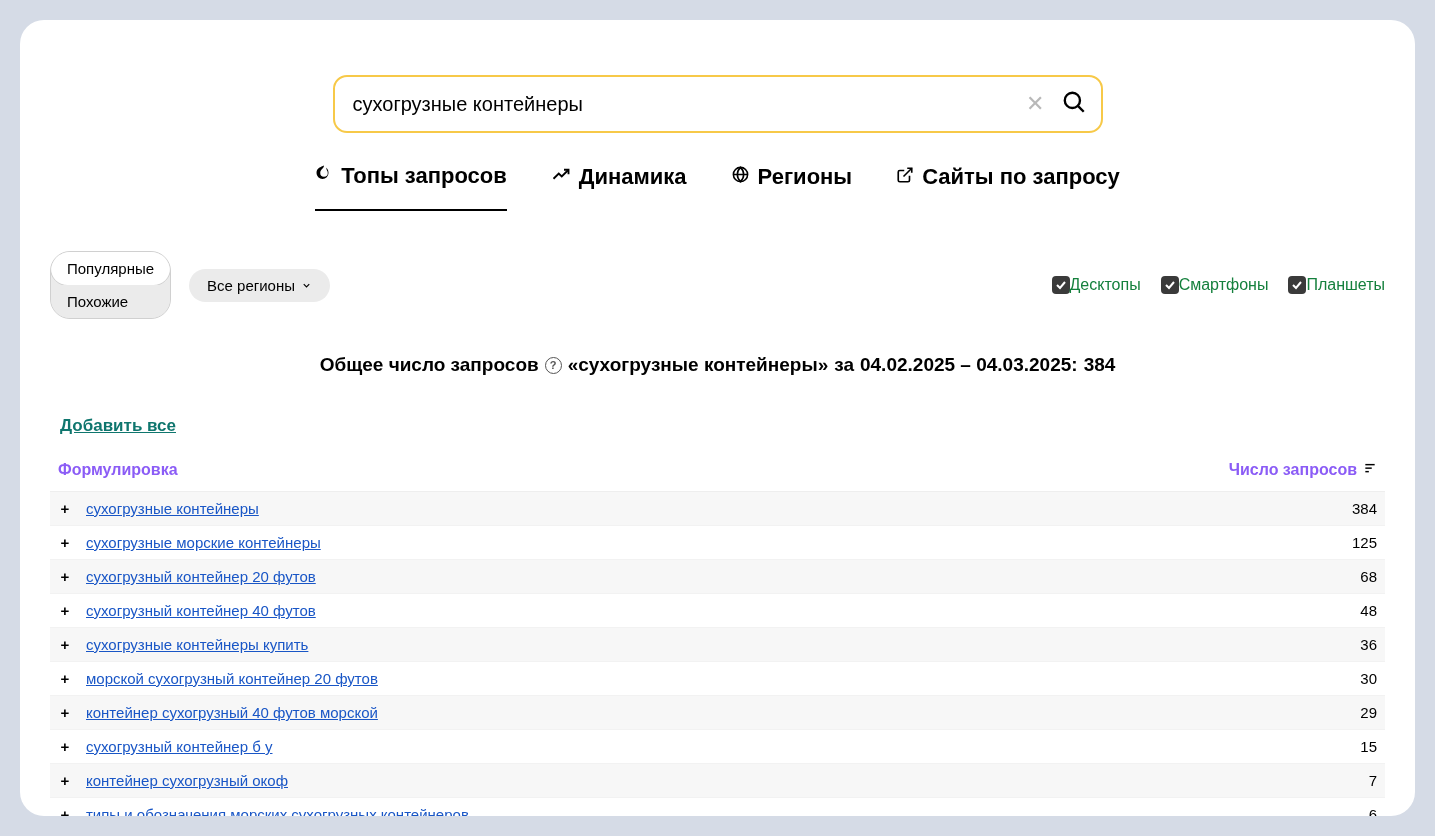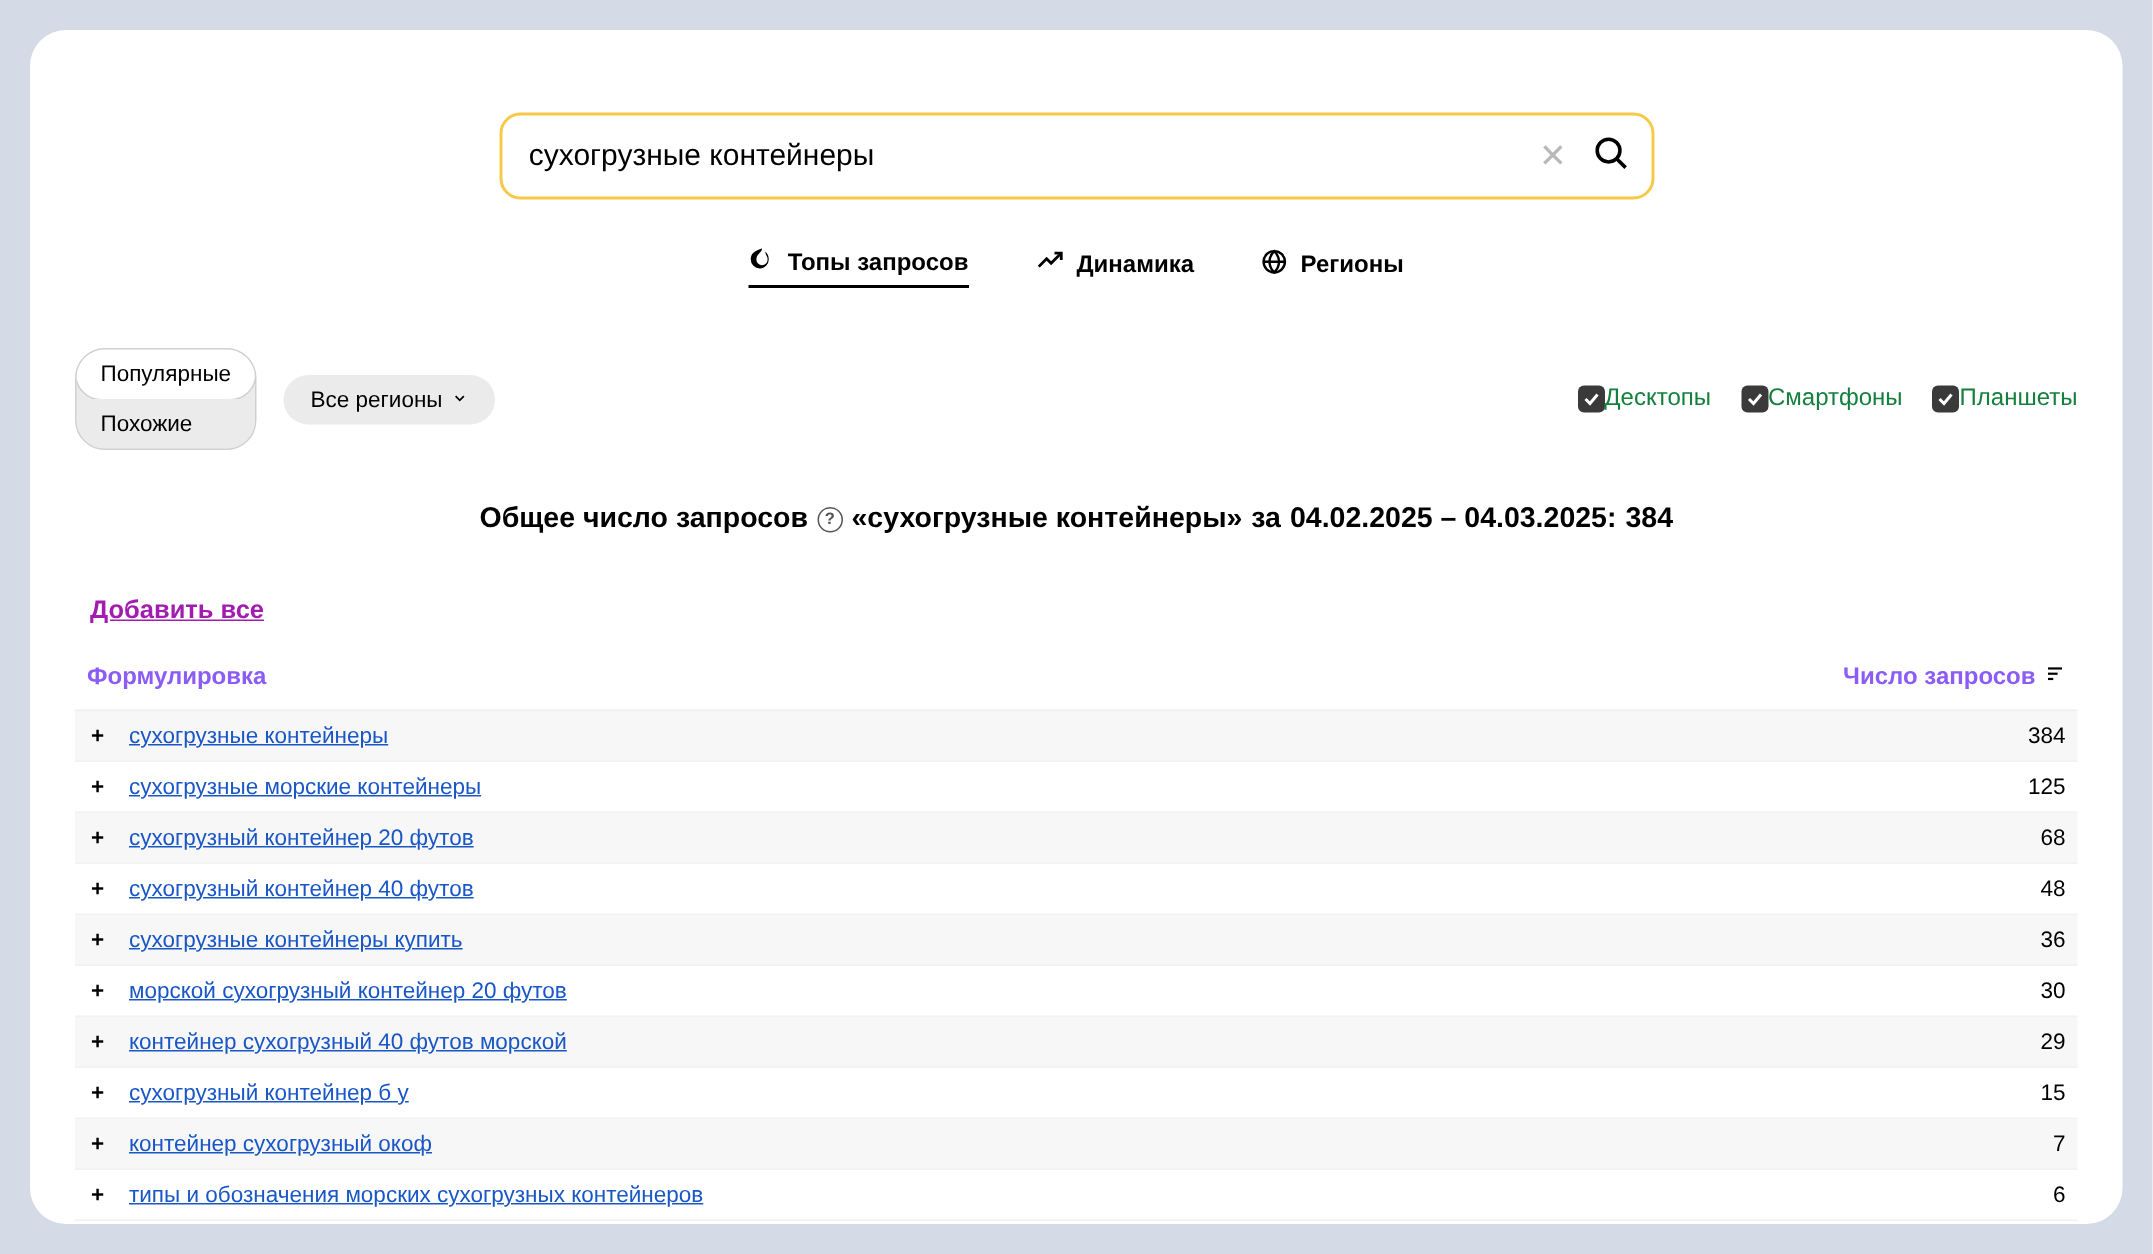--- a/index.html
+++ b/index.html
@@ -54,25 +54,25 @@
   .tabs {
     display: flex;
     justify-content: center;
     gap: 44px;
     margin-bottom: 40px;
   }
   .tab {
     display: flex;
     align-items: center;
     gap: 8px;
-    font-size: 16px;
-    font-weight: 700;
-    color: #000;
-    cursor: pointer;
-    padding-bottom: 2px;
+    font-size: 22px;
+    font-weight: 700;
+    color: #000;
+    cursor: pointer;
+    padding-bottom: 20px;
   }
   .tab.active {
     border-bottom: 2px solid #000;
   }
   .tab svg { flex-shrink: 0; }
   .controls-row {
     display: flex;
     align-items: center;
     justify-content: space-between;
     margin-bottom: 35px;
@@ -155,21 +155,21 @@
     border-radius: 10px;
     padding: 10px 22px;
     font-size: 16px;
     font-weight: 500;
     cursor: pointer;
     display: flex;
     align-items: center;
     gap: 14px;
   }
   .add-all {
-    color: #a21caf;
+    color: #0f766e;
     font-size: 17px;
     font-weight: 700;
     text-decoration: underline;
     cursor: pointer;
     display: inline-block;
     margin-bottom: 25px;
     margin-left: 10px;
   }
   .table {
     width: 100%;
@@ -271,20 +271,30 @@
       <span>Динамика</span>
     </div>
     <div class="tab">
       <span>
         <svg width="19" height="19" viewBox="0 0 24 24" fill="none" stroke="#000" stroke-width="2">
             <circle cx="12" cy="12" r="9"></circle>
             <path d="M3 12h18M12 3c2.5 2.5 4 6 4 9s-1.5 6.5-4 9c-2.5-2.5-4-6-4-9s1.5-6.5 4-9z"></path>
           </svg>
       </span>
       <span>Регионы</span>
+    </div>
+    <div class="tab">
+      <span>
+        <svg width="18" height="18" viewBox="0 0 24 24" fill="none" stroke="#000" stroke-width="2.2">
+            <path d="M18 13v6a2 2 0 0 1-2 2H5a2 2 0 0 1-2-2V8a2 2 0 0 1 2-2h6"></path>
+            <polyline points="15,3 21,3 21,9"></polyline>
+            <line x1="10" y1="14" x2="21" y2="3"></line>
+          </svg>
+      </span>
+      <span>Сайты по запросу</span>
     </div>
   </div>
 
   <div class="controls-row">
     <div class="left-controls">
       <div class="toggle-group">
         <div class="toggle-btn active">Популярные</div>
         <div class="toggle-btn">Похожие</div>
       </div>
       <div class="region-dd">

